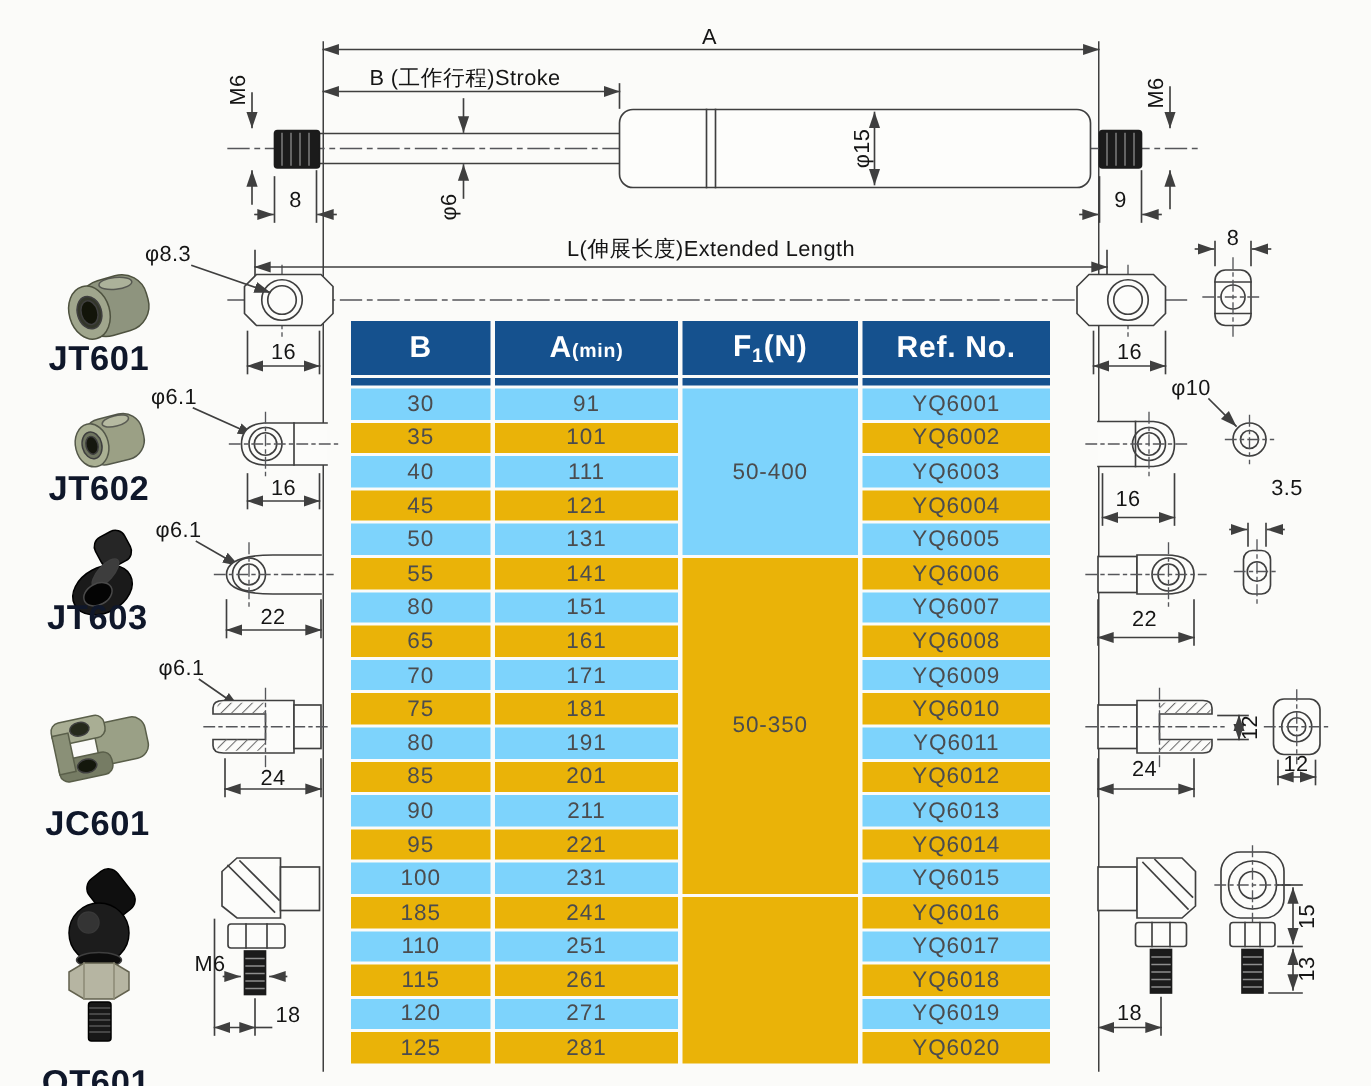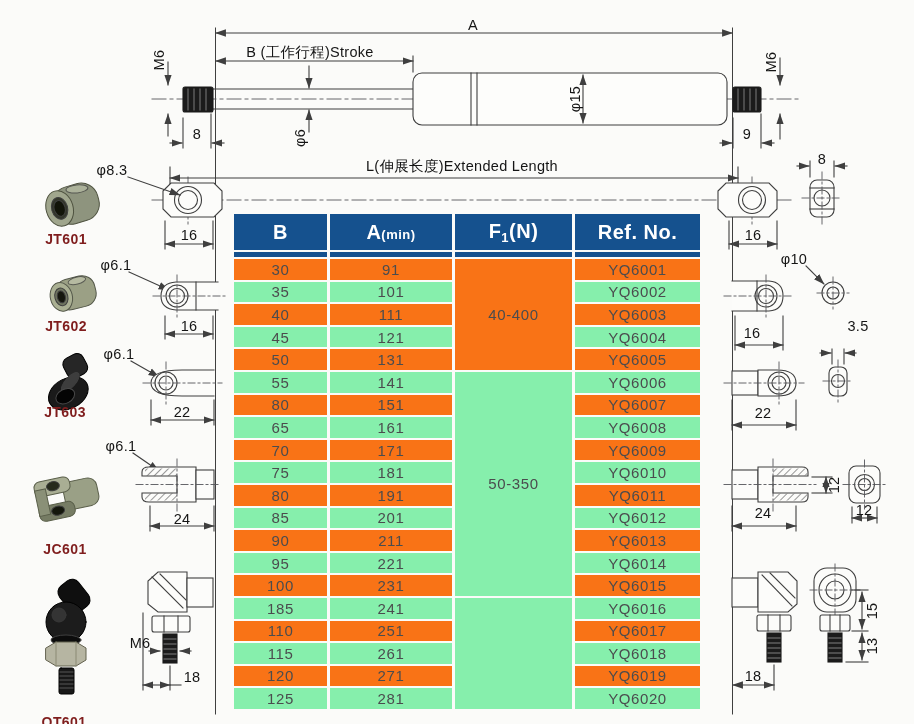--- a/index.html
+++ b/index.html
@@ -3,31 +3,31 @@
 <meta charset="utf-8">
 <style>
   html,body{margin:0;padding:0}
   body{width:914px;height:724px;background:#fbfbf9;position:relative;overflow:hidden;
        font-family:"Liberation Sans",sans-serif}
   #app{position:absolute;inset:0}
   #lineart{position:absolute;left:0;top:0}
   .lab{position:absolute;transform:translate(-50%,-50%);font-size:14px;color:#1e1e1e;
        white-space:nowrap;letter-spacing:.3px}
   .lab.rot{transform:translate(-50%,-50%) rotate(-90deg)}
-  .lab.name{font-size:14px;font-weight:700;color:#7f1d1d;letter-spacing:.4px}
+  .lab.name{font-size:23px;font-weight:700;color:#0f172a;letter-spacing:.4px}
   .lab.cad{font-size:14.5px;font-weight:500;color:#151515}
   #tblwrap{position:absolute;left:231px;top:212px}
   table{border-collapse:separate;border-spacing:3px 2px}
   th{background:#15518e;color:#ffffff;font-weight:700;height:36px;text-align:center;
      vertical-align:middle;padding:0 2px;letter-spacing:.5px}
   tr.strip th{height:5px;padding:0;line-height:0}
   td{height:20.6px;text-align:center;vertical-align:middle;font-size:15px;color:#4b4c4e;
      padding:0;line-height:1;letter-spacing:.6px}
-  tr.d td{background:#f97316}
-  tr.l td{background:#86efac}
+  tr.d td{background:#7dd3fc}
+  tr.l td{background:#eab308}
   td.f1{background:#c6c7c1}
   td.f2{background:#efeeec}
   .hm{font-size:20px}
   .hs{font-size:13px}
   .hsub{font-size:13px;vertical-align:-4px}
 </style>
 </head>
 <body>
 
 <div id="app">
@@ -353,21 +353,21 @@
 
 <div>
   <div class="lab cad" style="left:473px;top:25px">A</div>
   <div class="lab cad" style="left:310px;top:52px">B (工作行程)Stroke</div>
   <div class="lab cad rot" style="left:159px;top:60px">M6</div>
   <div class="lab cad rot" style="left:771px;top:62px">M6</div>
   <div class="lab cad rot" style="left:300px;top:138px">φ6</div>
   <div class="lab cad rot" style="left:575px;top:99px">φ15</div>
   <div class="lab cad" style="left:197px;top:134px">8</div>
   <div class="lab cad" style="left:747px;top:134px">9</div>
-  <div class="lab cad" style="left:462px;top:166px">L(伸展长度)Extended Length</div>
+  <div class="lab cad" style="left:474px;top:166px">L(伸展长度)Extended Length</div>
   <div class="lab cad" style="left:189px;top:235px">16</div>
   <div class="lab cad" style="left:753px;top:235px">16</div>
 
   <div class="lab cad" style="left:112px;top:170px">φ8.3</div>
   <div class="lab name" style="left:66px;top:239px">JT601</div>
   <div class="lab cad" style="left:116px;top:265px">φ6.1</div>
   <div class="lab cad" style="left:189px;top:326px">16</div>
   <div class="lab name" style="left:66px;top:326px">JT602</div>
   <div class="lab cad" style="left:119px;top:354px">φ6.1</div>
   <div class="lab cad" style="left:182px;top:412px">22</div>
@@ -411,21 +411,21 @@
             <th></th>
             <th></th>
             <th></th>
             <th></th>
           </tr>
   </thead>
   <tbody>
     <tr class="d">
             <td>30</td>
             <td>91</td>
-            <td class="f1" rowspan="5">40-400</td>
+            <td class="f1" rowspan="5">50-400</td>
             <td>YQ6001</td>
           </tr>
     <tr class="l">
             <td>35</td>
             <td>101</td>
             <td>YQ6002</td>
           </tr>
     <tr class="d">
             <td>40</td>
             <td>111</td>

